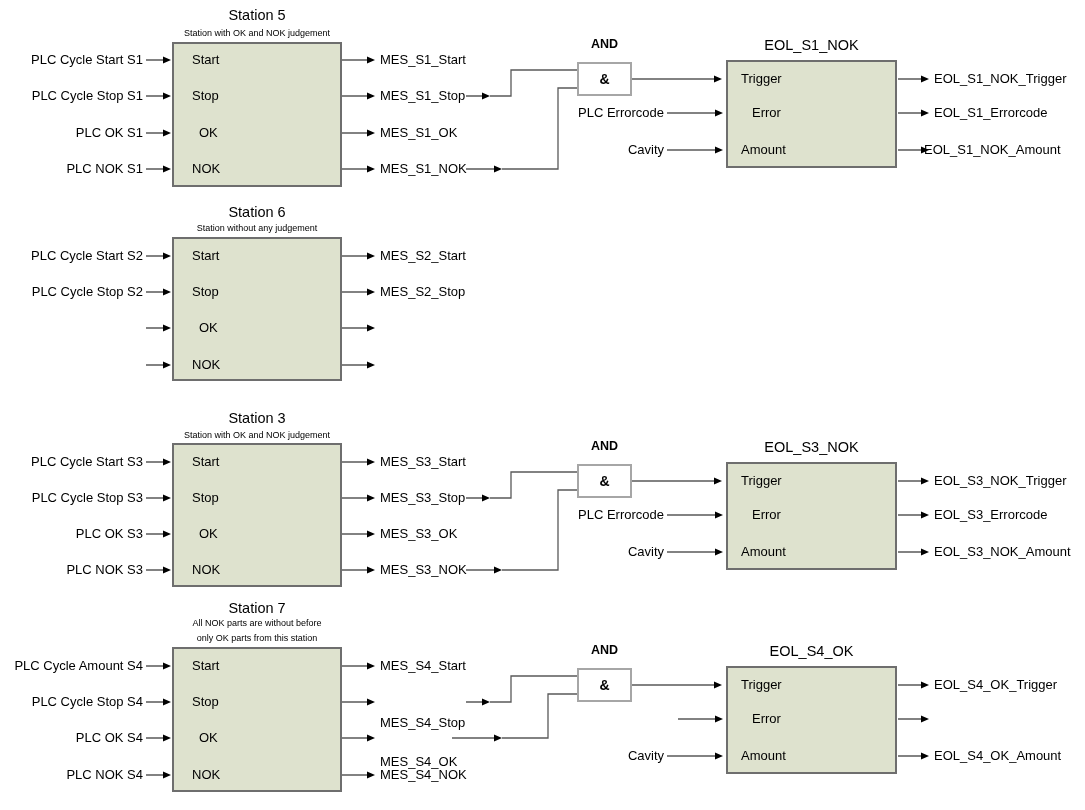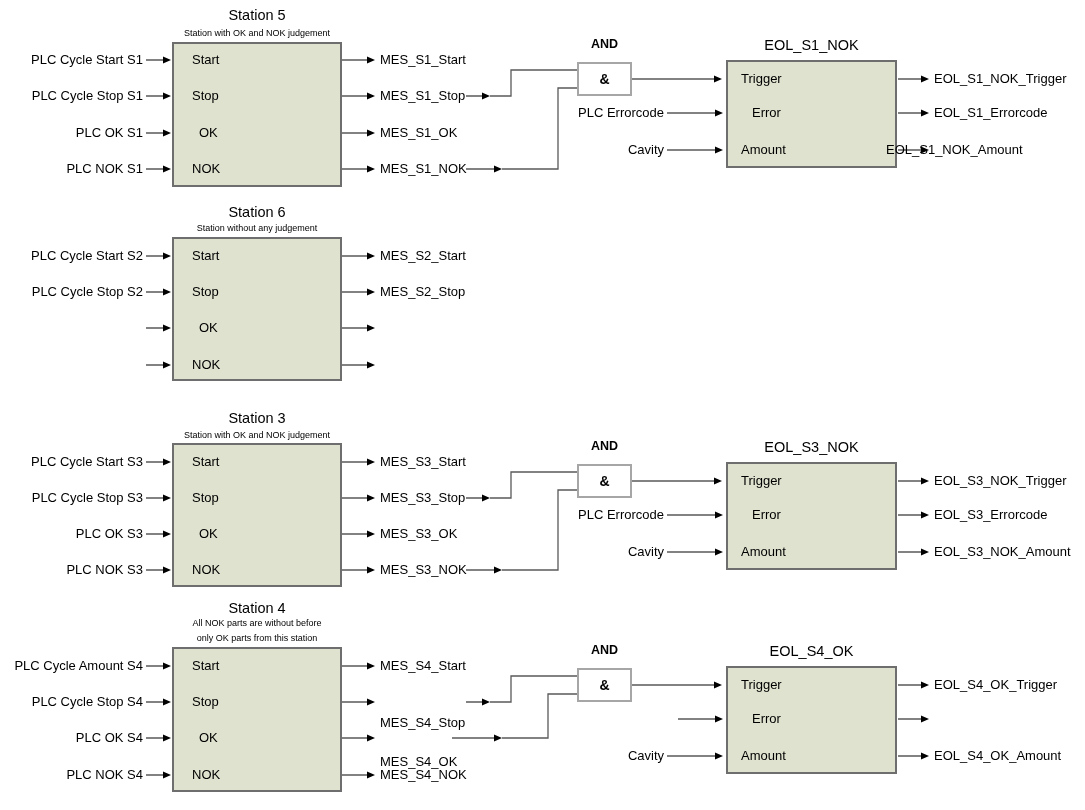--- a/index.html
+++ b/index.html
@@ -71,21 +71,21 @@
   <div class="abs lbl" style="left:192px;top:562px">NOK</div>
   <div class="abs lbl in" style="left:0;top:454px;width:143px">PLC Cycle Start S3</div>
   <div class="abs lbl in" style="left:0;top:490px;width:143px">PLC Cycle Stop S3</div>
   <div class="abs lbl in" style="left:0;top:526px;width:143px">PLC OK S3</div>
   <div class="abs lbl in" style="left:0;top:562px;width:143px">PLC NOK S3</div>
   <div class="abs lbl" style="left:380px;top:454px">MES_S3_Start</div>
   <div class="abs lbl" style="left:380px;top:490px">MES_S3_Stop</div>
   <div class="abs lbl" style="left:380px;top:526px">MES_S3_OK</div>
   <div class="abs lbl" style="left:380px;top:562px">MES_S3_NOK</div>
 
-  <div class="abs title" style="left:172px;top:599px;width:170px">Station 4</div>
+  <div class="abs title" style="left:172px;top:599px;width:170px">Station 7</div>
   <div class="abs sub" style="left:147px;top:617px;width:220px">All NOK parts are without before</div>
   <div class="abs sub" style="left:147px;top:632px;width:220px">only OK parts from this station</div>
   <div class="abs blk" style="left:172px;top:647px;width:170px;height:145px"></div>
   <div class="abs lbl" style="left:192px;top:658px">Start</div>
   <div class="abs lbl" style="left:192px;top:694px">Stop</div>
   <div class="abs lbl" style="left:199px;top:730px">OK</div>
   <div class="abs lbl" style="left:192px;top:767px">NOK</div>
   <div class="abs lbl in" style="left:0;top:658px;width:143px">PLC Cycle Amount S4</div>
   <div class="abs lbl in" style="left:0;top:694px;width:143px">PLC Cycle Stop S4</div>
   <div class="abs lbl in" style="left:0;top:730px;width:143px">PLC OK S4</div>
@@ -99,21 +99,21 @@
   <div class="abs andbox" style="left:577px;top:62px;width:55px;height:34px"><span>&amp;</span></div>
   <div class="abs title" style="left:726px;top:36px;width:171px">EOL_S1_NOK</div>
   <div class="abs blk" style="left:726px;top:60px;width:171px;height:108px"></div>
   <div class="abs lbl" style="left:741px;top:71px">Trigger</div>
   <div class="abs lbl" style="left:752px;top:105px">Error</div>
   <div class="abs lbl" style="left:741px;top:142px">Amount</div>
   <div class="abs lbl in" style="left:474px;top:105px;width:190px">PLC Errorcode</div>
   <div class="abs lbl in" style="left:474px;top:142px;width:190px">Cavity</div>
   <div class="abs lbl" style="left:934px;top:71px">EOL_S1_NOK_Trigger</div>
   <div class="abs lbl" style="left:934px;top:105px">EOL_S1_Errorcode</div>
-  <div class="abs lbl" style="left:886px;top:142px">EOL_S1_NOK_Amount</div>
+  <div class="abs lbl" style="left:924px;top:142px">EOL_S1_NOK_Amount</div>
 
   <div class="abs lbl andlbl" style="left:577px;top:438px;width:55px">AND</div>
   <div class="abs andbox" style="left:577px;top:464px;width:55px;height:34px"><span>&amp;</span></div>
   <div class="abs title" style="left:726px;top:438px;width:171px">EOL_S3_NOK</div>
   <div class="abs blk" style="left:726px;top:462px;width:171px;height:108px"></div>
   <div class="abs lbl" style="left:741px;top:473px">Trigger</div>
   <div class="abs lbl" style="left:752px;top:507px">Error</div>
   <div class="abs lbl" style="left:741px;top:544px">Amount</div>
   <div class="abs lbl in" style="left:474px;top:507px;width:190px">PLC Errorcode</div>
   <div class="abs lbl in" style="left:474px;top:544px;width:190px">Cavity</div>

